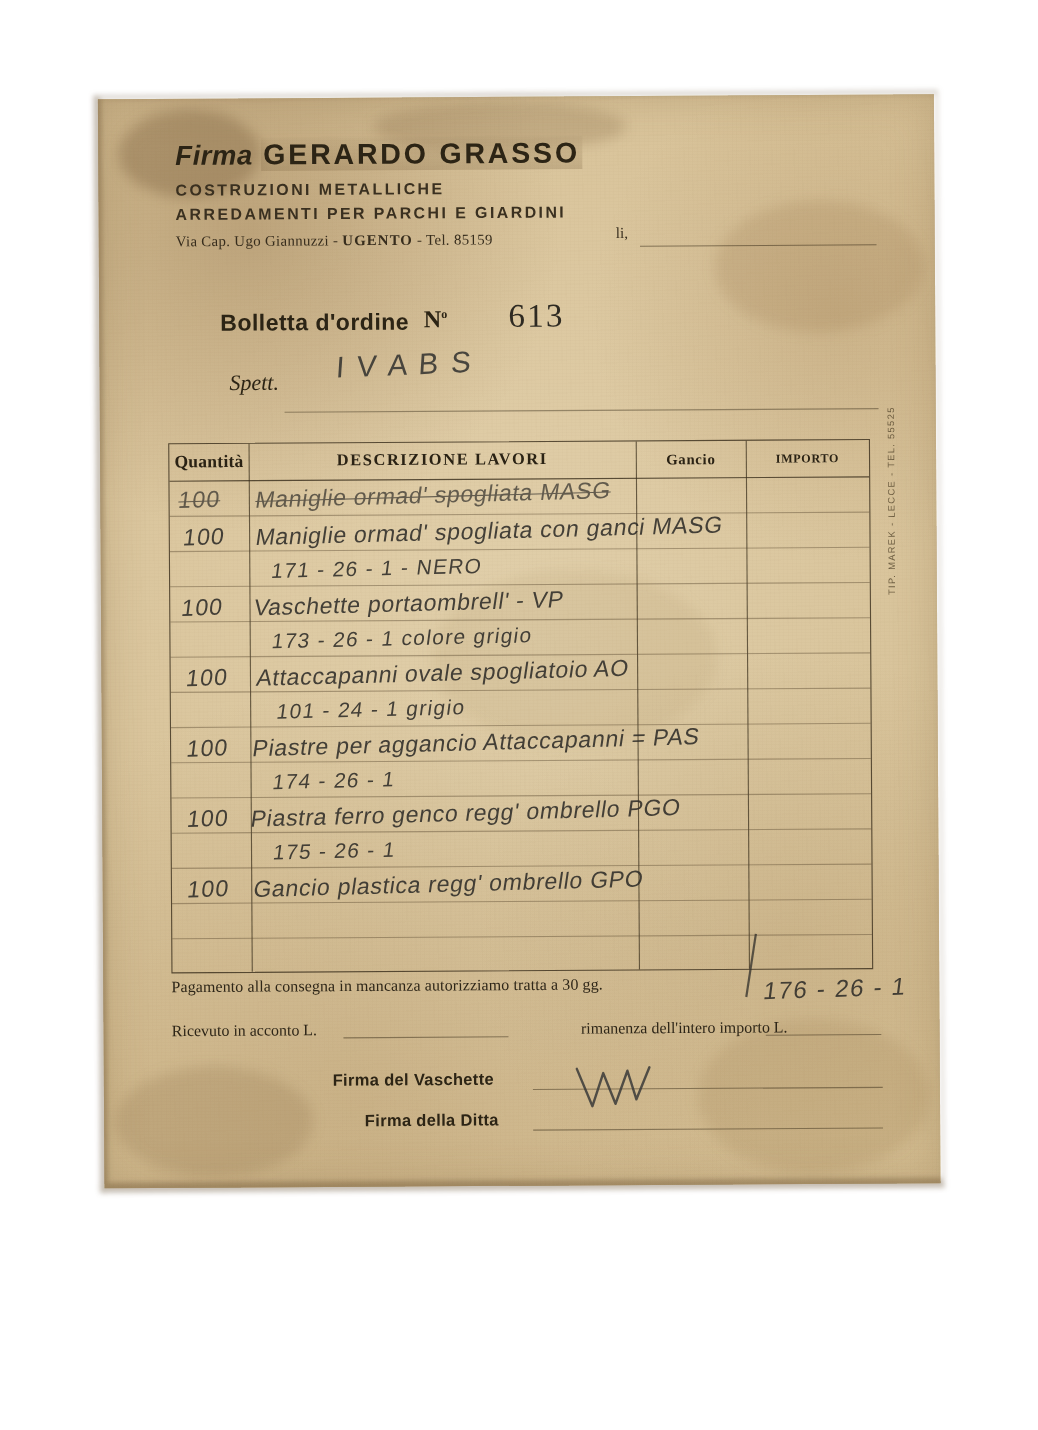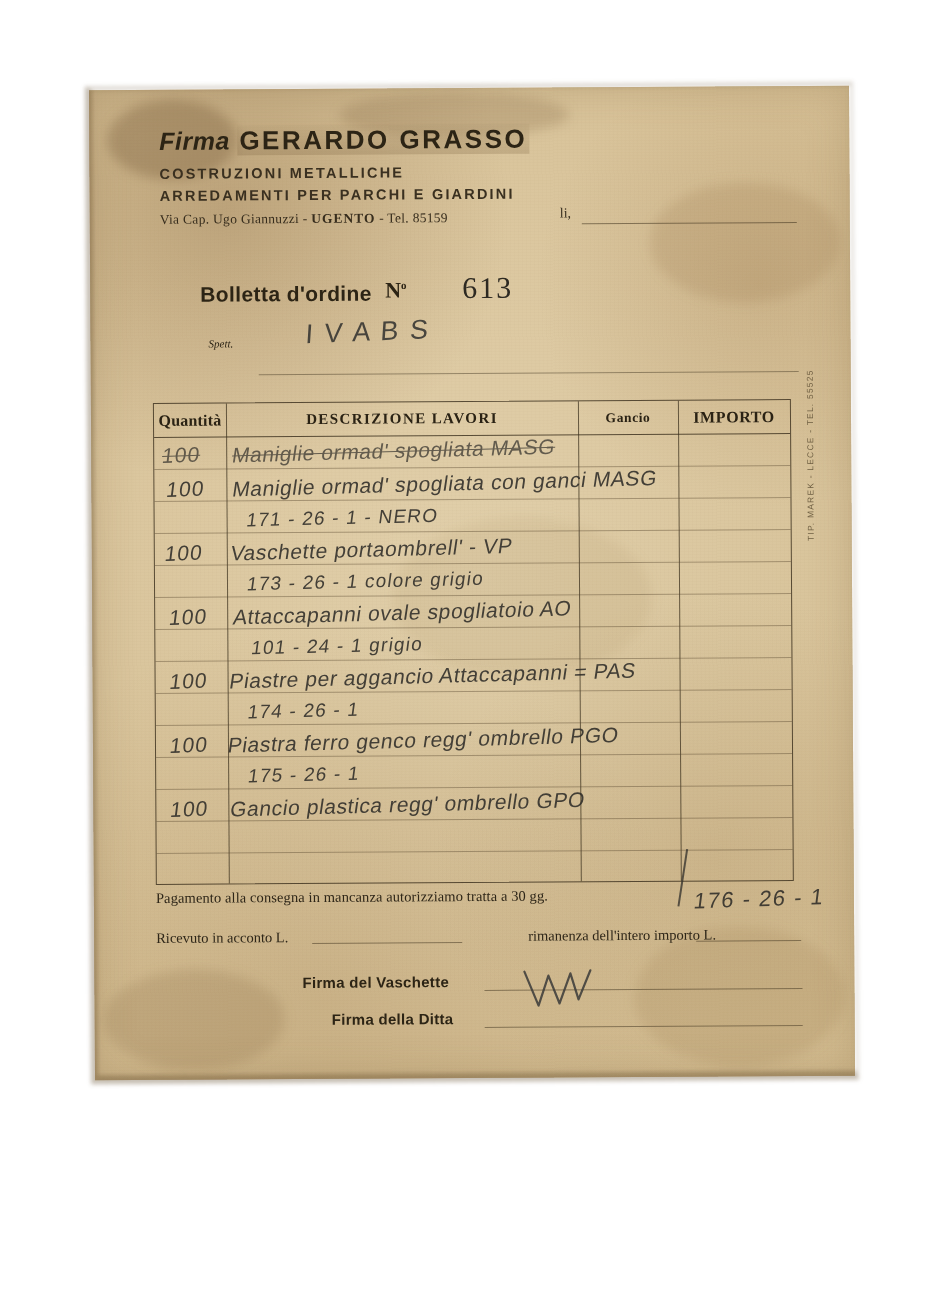--- a/index.html
+++ b/index.html
@@ -138,21 +138,21 @@
   #order-number {
     position: absolute; left: 262px; top: -10px;
     font-family: "Liberation Serif", serif;
     font-size: 30px; color: #2e2a22; letter-spacing: 2px;
   }
 
   
   #spett-label {
     position: absolute; left: 118px; top: 248px;
     font-family: "Liberation Serif", serif;
-    font-style: italic; font-size: 11px; color: #2c2415;
+    font-style: italic; font-size: 20px; color: #2c2415;
   }
   #spett-value {
     position: absolute; left: 215px; top: 228px;
     font-family: "Liberation Sans", sans-serif;
     font-size: 27px; color: #30302e;
     letter-spacing: 2px;
     transform: rotate(-2deg) skewX(-6deg);
     opacity: .85;
   }
   #spett-rule {
@@ -173,21 +173,21 @@
   }
   .th {
     position: absolute; top: 0; height: 33px;
     display: flex; align-items: center; justify-content: center;
     font-family: "Liberation Serif", serif;
     font-weight: bold; color: #2a2214;
   }
   #th-qta   { left: 0;     width: 72px;  font-size: 16px; letter-spacing: .2px;}
   #th-descr { left: 72px;  width: 352px; font-size: 15px; letter-spacing: 1.4px; }
   #th-prezzo{ left: 424px; width: 100px; font-size: 13.5px; letter-spacing: .6px; }
-  #th-importo{left: 524px; width: 112px; font-size: 16px; letter-spacing: .6px; }
+  #th-importo{left: 524px; width: 112px; font-size: 11px; letter-spacing: .6px; }
 
   .vline { position: absolute; top: 0; bottom: 0; width: 0; border-left: 1.5px solid rgba(55,44,26,0.72); }
   #v1 { left: 72px; }
   #v2 { left: 424px; }
   #v3 { left: 524px; }
 
   .hline {
     position: absolute; left: 0; right: 0;
     border-top: 1px solid rgba(85,70,45,0.42);
   }

